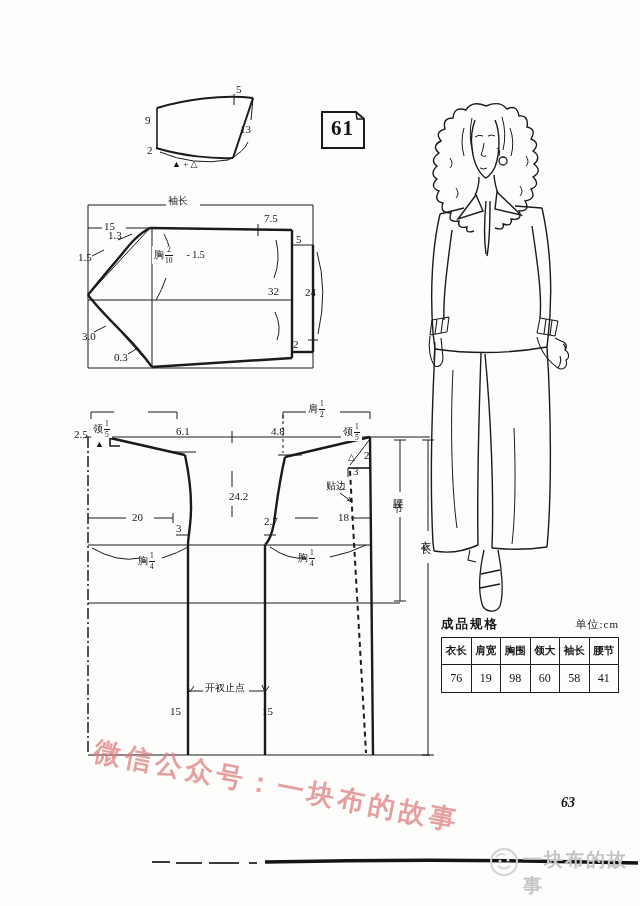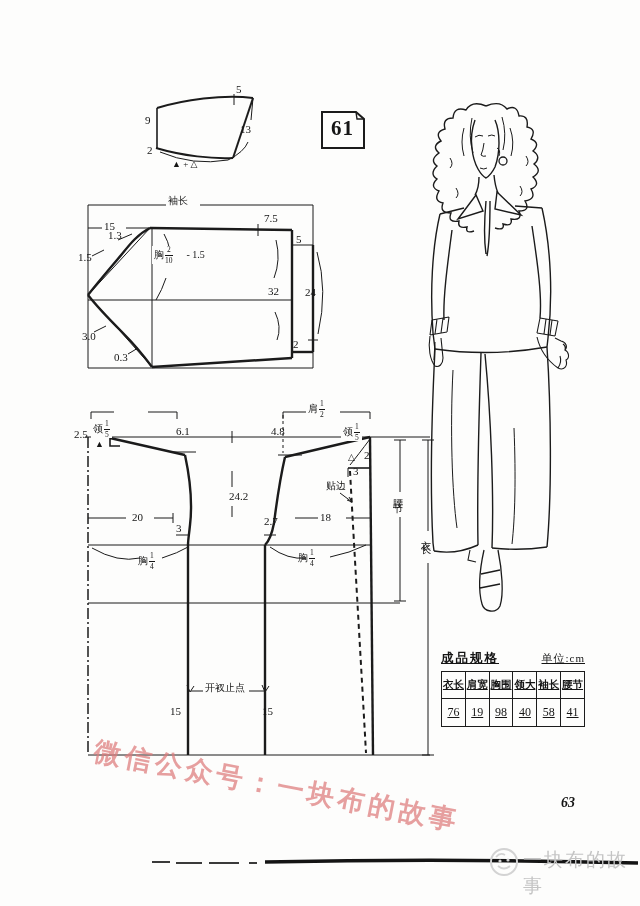--- a/index.html
+++ b/index.html
@@ -12,33 +12,33 @@
   .vert{writing-mode:vertical-rl;letter-spacing:3px;font-size:10.5px;}
   .sym{font-size:9px;}
   .frac{display:inline-block;text-align:center;vertical-align:-5px;font-size:7.5px;line-height:1;margin-left:1px;}
   .frac .num{display:block;border-bottom:1px solid #151515;padding:0 1px 1px;}
   .frac .den{display:block;padding-top:1px;}
   .pre{font-size:10px;}
   .post{font-size:10px;margin-left:14px;}
   
   .pnum{position:absolute;left:331px;top:116px;font-size:21px;font-weight:bold;letter-spacing:1px;}
   
-  .spec{position:absolute;left:441px;top:650px;width:144px;text-decoration:underline;}
+  .spec{position:absolute;left:441px;top:616px;width:178px;}
   .spec-head{display:flex;justify-content:space-between;align-items:baseline;margin-bottom:4px;}
   .spec-title{font-weight:bold;font-size:12.5px;letter-spacing:2px;}
   .spec-unit{font-size:11px;letter-spacing:1px;}
   table.spec-grid{border-collapse:collapse;width:100%;table-layout:fixed;}
   .spec-grid th,.spec-grid td{border:1.7px solid #1c1c1c;text-align:center;padding:6px 0;}
   .spec-grid th{font-size:10.5px;font-weight:bold;}
   .spec-grid td{font-size:12px;margin-top:6px;}
   
   .watermark{position:absolute;left:98px;top:733px;font-size:27px;font-weight:bold;
              letter-spacing:4px;transform:rotate(11deg);transform-origin:0 0;opacity:.72;}
   .pageno{position:absolute;left:561px;top:795px;font-size:14px;font-weight:bold;font-style:italic;}
-  .brand{position:absolute;left:523px;top:847px;font-size:19px;font-weight:normal;
+  .brand{position:absolute;left:523px;top:847px;font-size:19px;font-weight:bold;
          letter-spacing:2px;color:#c4c4c4;font-family:"Liberation Sans","DejaVu Sans",sans-serif;}
 </style>
 </head>
 <body>
 
 <div id="page">
 
   <svg style="left:138px;top:78px" width="130" height="105" viewBox="0 0 130 105">
     <g fill="none" stroke="#1b1b1b">
       <path d="M19,30 V70" stroke-width="1.6"></path>
@@ -159,21 +159,21 @@
   </div>
   <div class="lbl" style="left:271px;top:426px">4.8</div>
   <div class="lbl bg" style="left:341px;top:423px">
     <span class="pre">领</span><span class="frac"><span class="num">1</span><span class="den">5</span></span>
   </div>
   <div class="lbl sym" style="left:348px;top:453px">△</div>
   <div class="lbl" style="left:364px;top:450px">2</div>
   <div class="lbl" style="left:353px;top:466px">3</div>
   <div class="lbl bg" style="left:227px;top:491px">24.2</div>
   <div class="lbl bg" style="left:130px;top:512px">20</div>
-  <div class="lbl bg" style="left:318px;top:512px">18</div>
+  <div class="lbl bg" style="left:336px;top:512px">18</div>
   <div class="lbl" style="left:176px;top:523px">3</div>
   <div class="lbl" style="left:264px;top:516px">2.7</div>
   <div class="lbl cn bg" style="left:324px;top:481px">贴边</div>
   <div class="lbl" style="left:138px;top:552px">
     <span class="pre">胸</span><span class="frac"><span class="num">1</span><span class="den">4</span></span>
   </div>
   <div class="lbl" style="left:298px;top:549px">
     <span class="pre">胸</span><span class="frac"><span class="num">1</span><span class="den">4</span></span>
   </div>
   <div class="lbl vert" style="left:392px;top:491px">腰节</div>
@@ -231,21 +231,21 @@
         <th>肩宽</th>
         <th>胸围</th>
         <th>领大</th>
         <th>袖长</th>
         <th>腰节</th>
       </tr>
       <tr>
         <td>76</td>
         <td>19</td>
         <td>98</td>
-        <td>40</td>
+        <td>60</td>
         <td>58</td>
         <td>41</td>
       </tr>
     </tbody>
       </table>
   </div>
 
   <div class="watermark" style="color:#de7c7c">微信公众号：一块布的故事</div>
 
   <div class="pageno">63</div>

